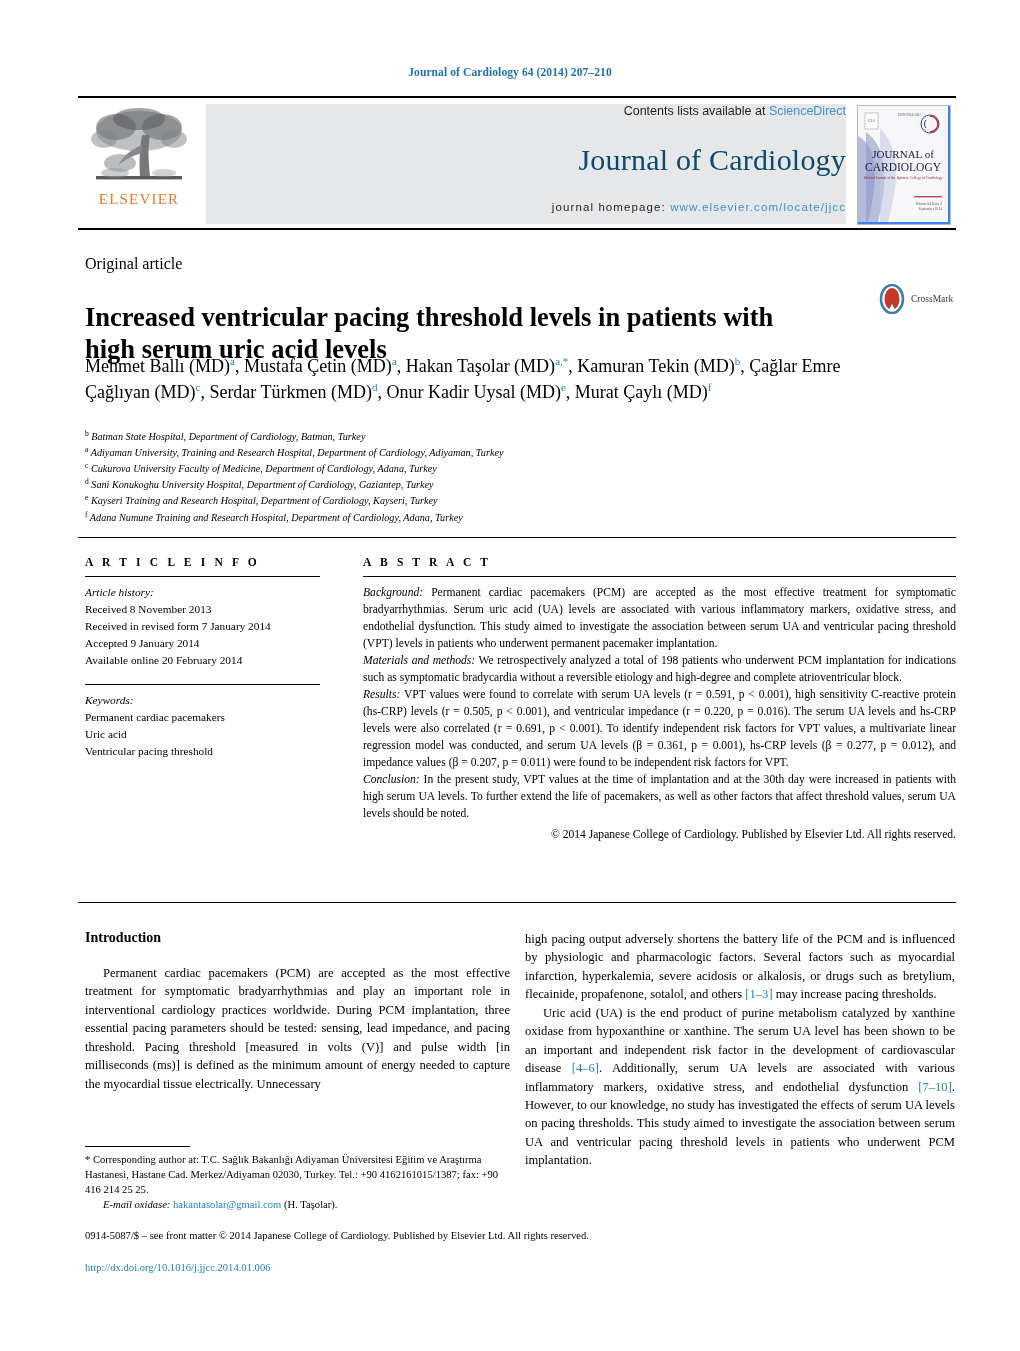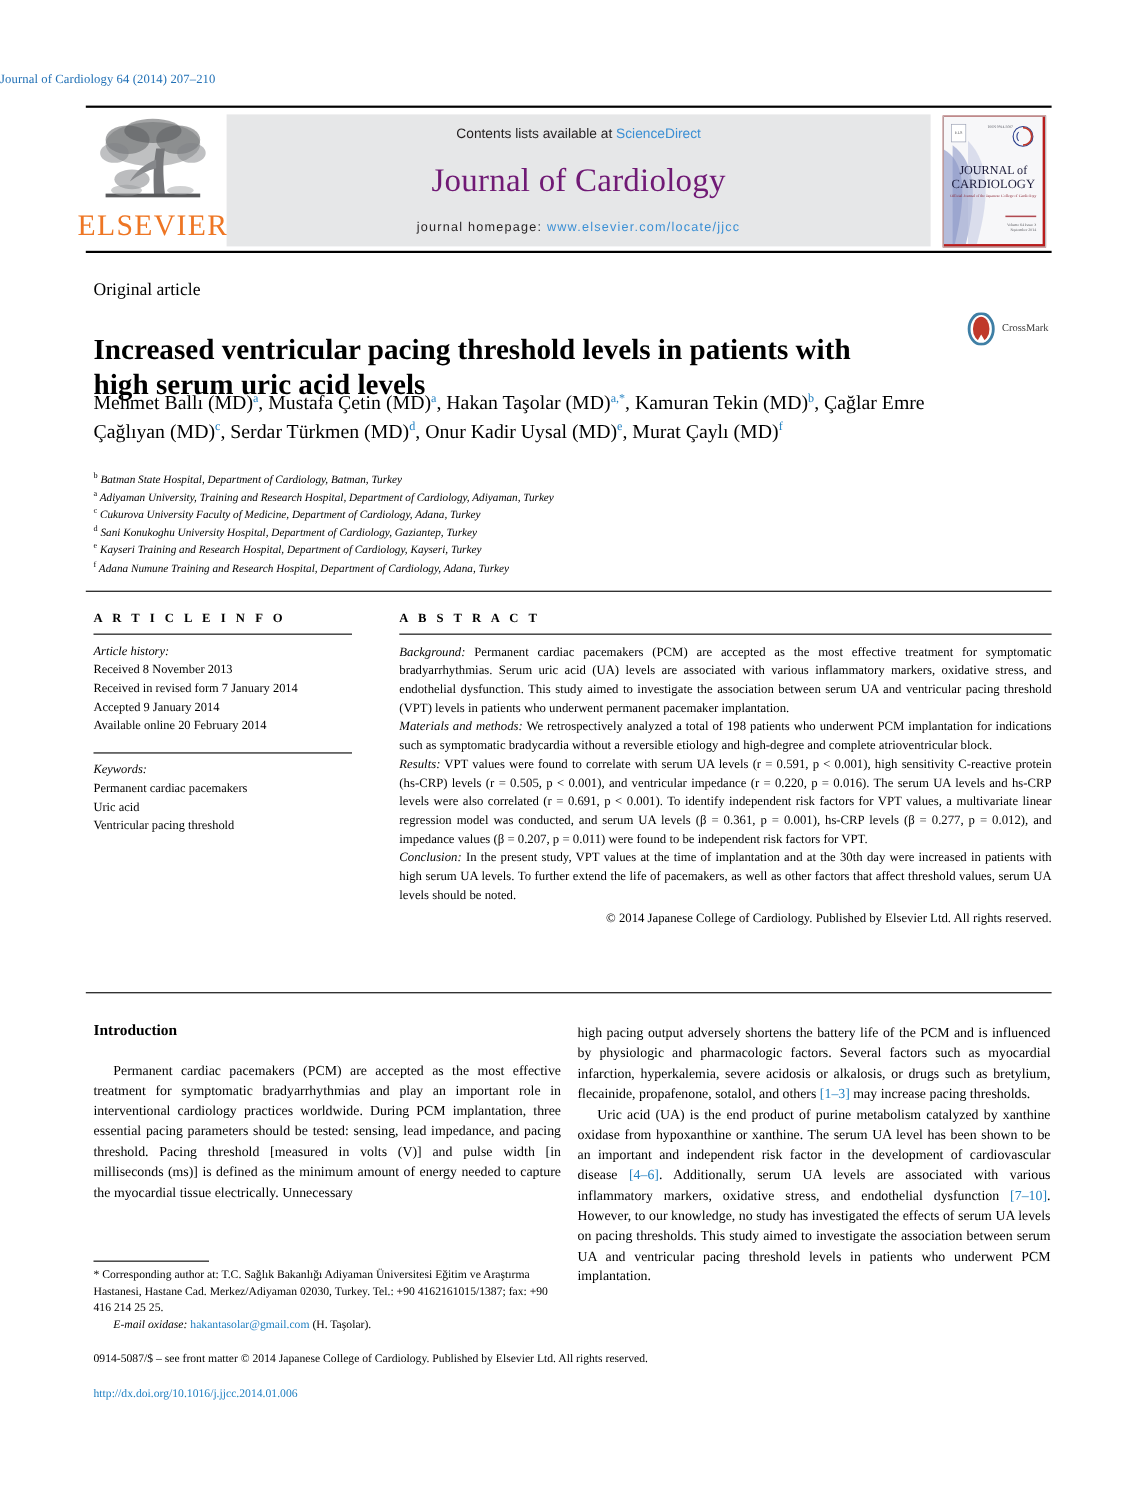--- a/index.html
+++ b/index.html
@@ -18,22 +18,23 @@
     background: #ffffff;
     overflow: hidden;
   }
 
   
   .running-head {
     position: absolute;
     top: 66px;
     left: 0;
     width: 1020px;
+    text-align: center;
     font-size: 11.5px;
-    font-weight: normal;
+    font-weight: bold;
     color: #1f6fb5;
     letter-spacing: 0.1px;
   }
 
   
   .masthead {
     position: absolute;
     top: 96px;
     left: 78px;
     width: 878px;
@@ -55,49 +56,49 @@
     display: flex;
     flex-direction: column;
     align-items: center;
     justify-content: flex-start;
     padding-top: 4px;
     box-sizing: border-box;
   }
   .tree-svg { display:block; }
   .elsevier-word {
     font-family: "Liberation Serif", serif;
-    font-size: 27px;
+    font-size: 15px;
     letter-spacing: 1.2px;
     color: #ee7624;
     line-height: 1;
     margin-top: 1px;
   }
   .center-band {
     flex: 1 1 auto;
     background: #e6e7e8;
     margin: 3px 6px 4px 6px;
     display: flex;
     flex-direction: column;
-    align-items: center;
+    align-items: flex-end;
     justify-content: space-between;
-    padding: 10px 0 11px 0;
+    padding: 0 0 11px 0;
     box-sizing: border-box;
   }
   .contents-line {
     font-family: "Liberation Sans", sans-serif;
     font-size: 12.5px;
     color: #231f20;
   }
   .contents-line .sd {
     color: #3b8fd4;
   }
   .journal-title {
     font-family: "Liberation Serif", serif;
     font-size: 30px;
-    color: #701a75;
+    color: #0c4a6e;
     letter-spacing: 0.2px;
   }
   .homepage-line {
     font-family: "Liberation Sans", sans-serif;
     font-size: 11.5px;
     letter-spacing: 1.1px;
     color: #231f20;
   }
   .homepage-line .url {
     color: #3b8fd4;
@@ -106,21 +107,21 @@
     width: 104px;
     flex: 0 0 104px;
     display: flex;
     align-items: center;
     justify-content: center;
   }
   .cover-thumb {
     width: 92px;
     height: 118px;
     border: 1px solid #b9bcbe;
-    background: #b91c1c;
+    background: #3b82f6;
     position: relative;
     overflow: hidden;
   }
 
   
   .kicker {
     position: absolute;
     top: 255px;
     left: 85px;
     font-size: 16px;

